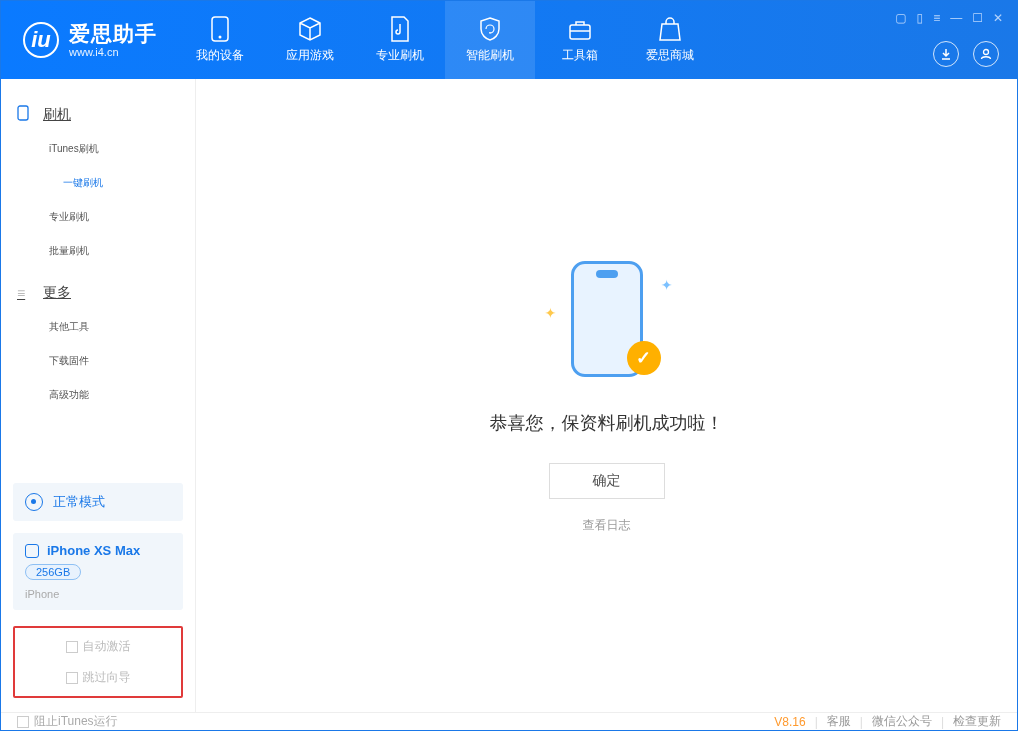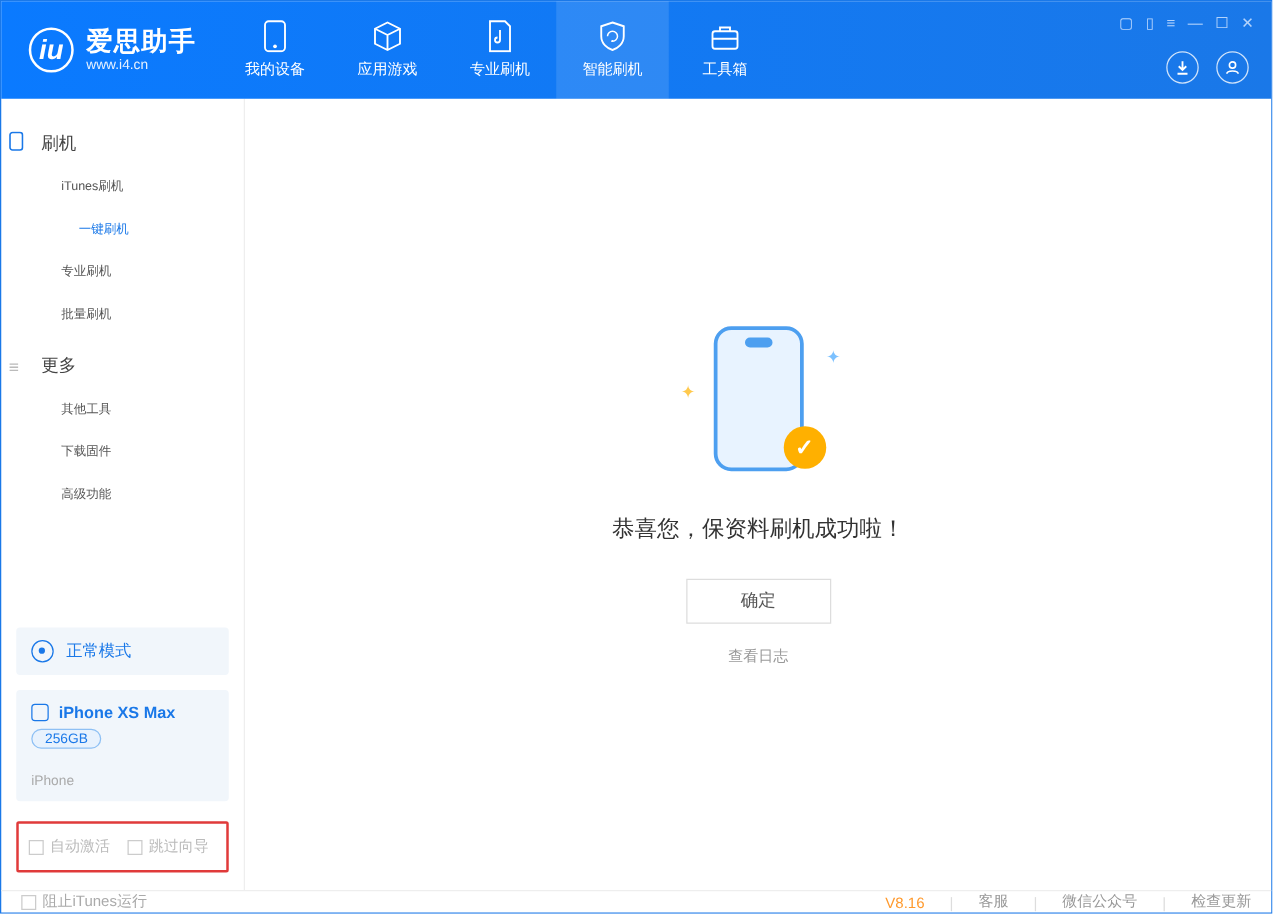--- a/index.html
+++ b/index.html
@@ -21,55 +21,55 @@
 .header-right { position: absolute; right: 14px; top: 10px; display: flex; gap: 10px; align-items: center; color: #cfe3ff; }
 .win-controls { display: flex; gap: 10px; font-size: 12px; }
 .win-controls span, .hr-ico { cursor: pointer; opacity: .85; }
 .header-right-bottom { position: absolute; right: 18px; bottom: 12px; display: flex; gap: 14px; }
 .hr-circle { width: 26px; height: 26px; border: 1.5px solid rgba(255,255,255,.8); border-radius: 50%; display: flex; align-items: center; justify-content: center; cursor: pointer; }
 
 
 .body { flex: 1; display: flex; overflow: hidden; }
 .sidebar { width: 195px; border-right: 1px solid #eee; display: flex; flex-direction: column; padding-top: 18px; }
 .side-section { margin-bottom: 8px; }
-.side-header { display: flex; align-items: center; padding: 8px 6px; color: #444; font-size: 14px; cursor: default; }
+.side-header { display: flex; align-items: center; padding: 8px 16px; color: #444; font-size: 14px; cursor: default; text-decoration: underline; }
 .side-header .sh-icon { width: 16px; margin-right: 10px; color: #1a78e8; }
 .side-item { padding: 10px 10px 10px 48px; color: #555; cursor: pointer; font-size: 10px; }
 .side-item.active { color: #1a78e8; margin-left: 14px; }
 .side-spacer { flex: 1; }
 .device-box1, .device-box2 { margin: 6px 12px; background: #f1f6fb; border-radius: 3px; padding: 10px 12px; }
 .device-box1 { display: flex; align-items: center; color: #1a78e8; }
 .dev-ico { width: 18px; height: 18px; border: 1.5px solid #1a78e8; border-radius: 50%; margin-right: 10px; position: relative; }
 .dev-ico::after { content: ""; position: absolute; width: 5px; height: 5px; background: #1a78e8; border-radius: 50%; top: 5px; left: 5px; }
 .device-box2 { color: #1a78e8; }
 .dev-name { display: flex; align-items: center; font-size: 13px; font-weight: bold; }
 .dev-phone-ico { width: 14px; height: 14px; border: 1.5px solid #1a78e8; border-radius: 3px; margin-right: 8px; }
 .dev-storage { display: inline-block; margin-top: 6px; padding: 1px 10px; border: 1px solid #8ec0f4; border-radius: 10px; font-size: 11px; color: #1a78e8; background: #e8f2fd; }
-.dev-type { font-size: 11px; color: #aaa; margin-top: 20px; }
-.opts-row { margin: 10px 12px 14px; border: 2px solid #e03a3a; border-radius: 2px; padding: 10px 8px; display: flex; gap: 14px; align-items: center; }
+.dev-type { font-size: 11px; color: #aaa; margin-top: 8px; }
+.opts-row { margin: 10px 12px 14px; border: 2px solid #e03a3a; border-radius: 2px; padding: 10px 8px; display: flex; gap: 14px; align-items: center; flex-direction: column; }
 .chk { display: flex; align-items: center; gap: 5px; color: #bbb; font-size: 12px; cursor: pointer; }
 .chk-box { width: 12px; height: 12px; border: 1px solid #ccc; }
 
 
 .main { flex: 1; display: flex; flex-direction: column; align-items: center; justify-content: center; position: relative; }
 .illus { width: 120px; height: 130px; position: relative; margin-bottom: 24px; }
 .phone { width: 72px; height: 116px; border: 3px solid #4d9ff0; border-radius: 14px; background: #e8f3ff; position: absolute; left: 24px; top: 4px; }
 .phone::before { content: ""; position: absolute; top: 6px; left: 50%; transform: translateX(-50%); width: 22px; height: 8px; background: #4d9ff0; border-radius: 4px; }
 .check-badge { position: absolute; right: 6px; bottom: 12px; width: 34px; height: 34px; background: #ffb000; border-radius: 50%; display: flex; align-items: center; justify-content: center; color: #fff; font-size: 18px; font-weight: bold; }
 .spark { position: absolute; color: #ffc94d; font-size: 14px; }
 .spark.s1 { left: -2px; top: 48px; }
 .spark.s2 { right: -6px; top: 20px; color: #7cc1ff; }
 .success-msg { font-size: 18px; color: #333; margin-bottom: 28px; }
 .ok-btn { width: 116px; height: 36px; border: 1px solid #ddd; background: #fff; color: #555; font-size: 14px; cursor: pointer; margin-bottom: 18px; }
 .view-log { color: #999; font-size: 12px; cursor: pointer; }
 
 
 .footer { height: 18px; border-top: 1px solid #eee; display: flex; align-items: center; padding: 0 16px; font-size: 12px; color: #aaa; }
 .footer .chk { color: #aaa; }
-.footer-right { margin-left: auto; display: flex; align-items: center; gap: 20px; }
+.footer-right { margin-left: auto; display: flex; align-items: center; gap: 9px; }
 .footer-right .sep { color: #ddd; }
 .footer-right .flink { cursor: pointer; color: #999; }
 .footer-right .ver { color: #ff9a2e; }
 </style>
 </head>
 <body>
 
 <div class="outer-border">
 
   <div class="header">
@@ -118,20 +118,28 @@
         <div class="nav-label">智能刷机</div>
       </div>
       <div class="nav-item">
         <div class="nav-icon">
             <svg width="26" height="24" viewBox="0 0 26 24">
               <rect x="3" y="8" width="20" height="14" rx="2" fill="none" stroke="#fff" stroke-width="1.5"></rect>
               <path d="M9 8 V5 H17 V8 M3 14 H23" fill="none" stroke="#fff" stroke-width="1.5"></path>
             </svg>
           </div>
         <div class="nav-label">工具箱</div>
+      </div>
+      <div class="nav-item">
+        <div class="nav-icon">
+            <svg width="24" height="26" viewBox="0 0 24 26">
+              <path d="M4 8 H20 L22 24 H2 Z M8 8 V6 A4 4 0 0 1 16 6 V8" fill="none" stroke="#fff" stroke-width="1.5"></path>
+            </svg>
+          </div>
+        <div class="nav-label">爱思商城</div>
       </div>
     </div>
     <div class="header-right win-controls">
       <span class="hr-ico">▢</span>
       <span class="hr-ico">▯</span>
       <span class="hr-ico">≡</span>
       <span class="hr-ico">—</span>
       <span class="hr-ico">☐</span>
       <span class="hr-ico">✕</span>
     </div>

